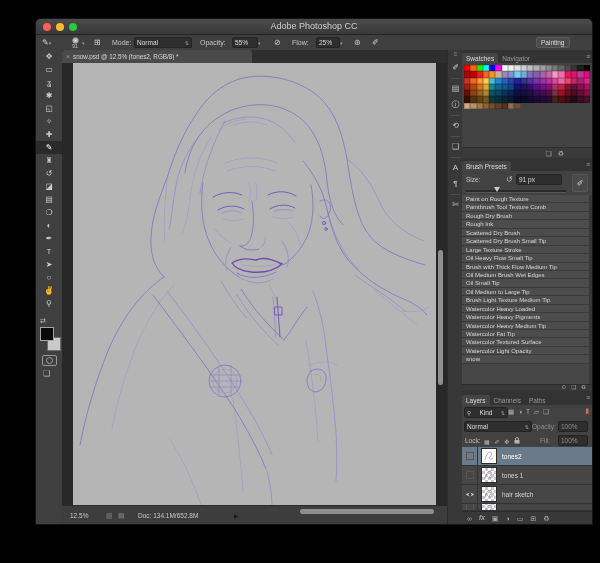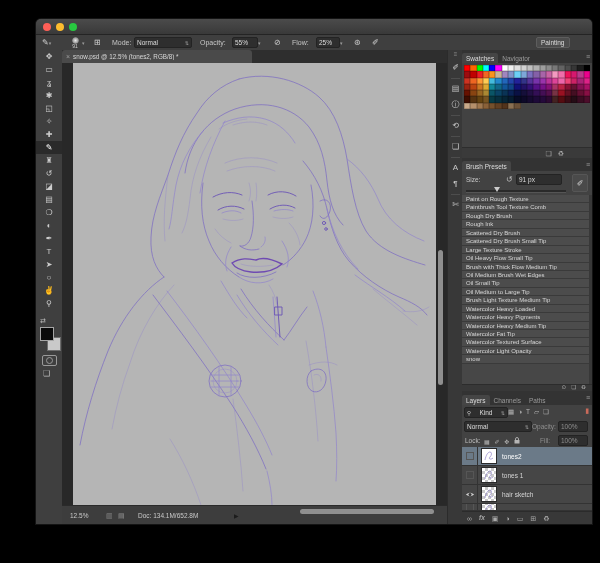--- a/index.html
+++ b/index.html
@@ -150,20 +150,21 @@
 </head>
 <body>
 
 <div class="screen">
   <div class="window">
 
     <div class="titlebar">
       <div class="tl red"></div>
       <div class="tl yel"></div>
       <div class="tl grn"></div>
+      <div class="wtitle">Adobe Photoshop CC</div>
     </div>
 
     <div class="optionsbar">
       <div class="ob" style="left:6px">
         <span class="obglyph">✎</span>
         <span class="caret">▾</span>
       </div>
       <div class="ob" style="left:32px">
         <span class="brushprev">
           <span class="brushdot"></span>

